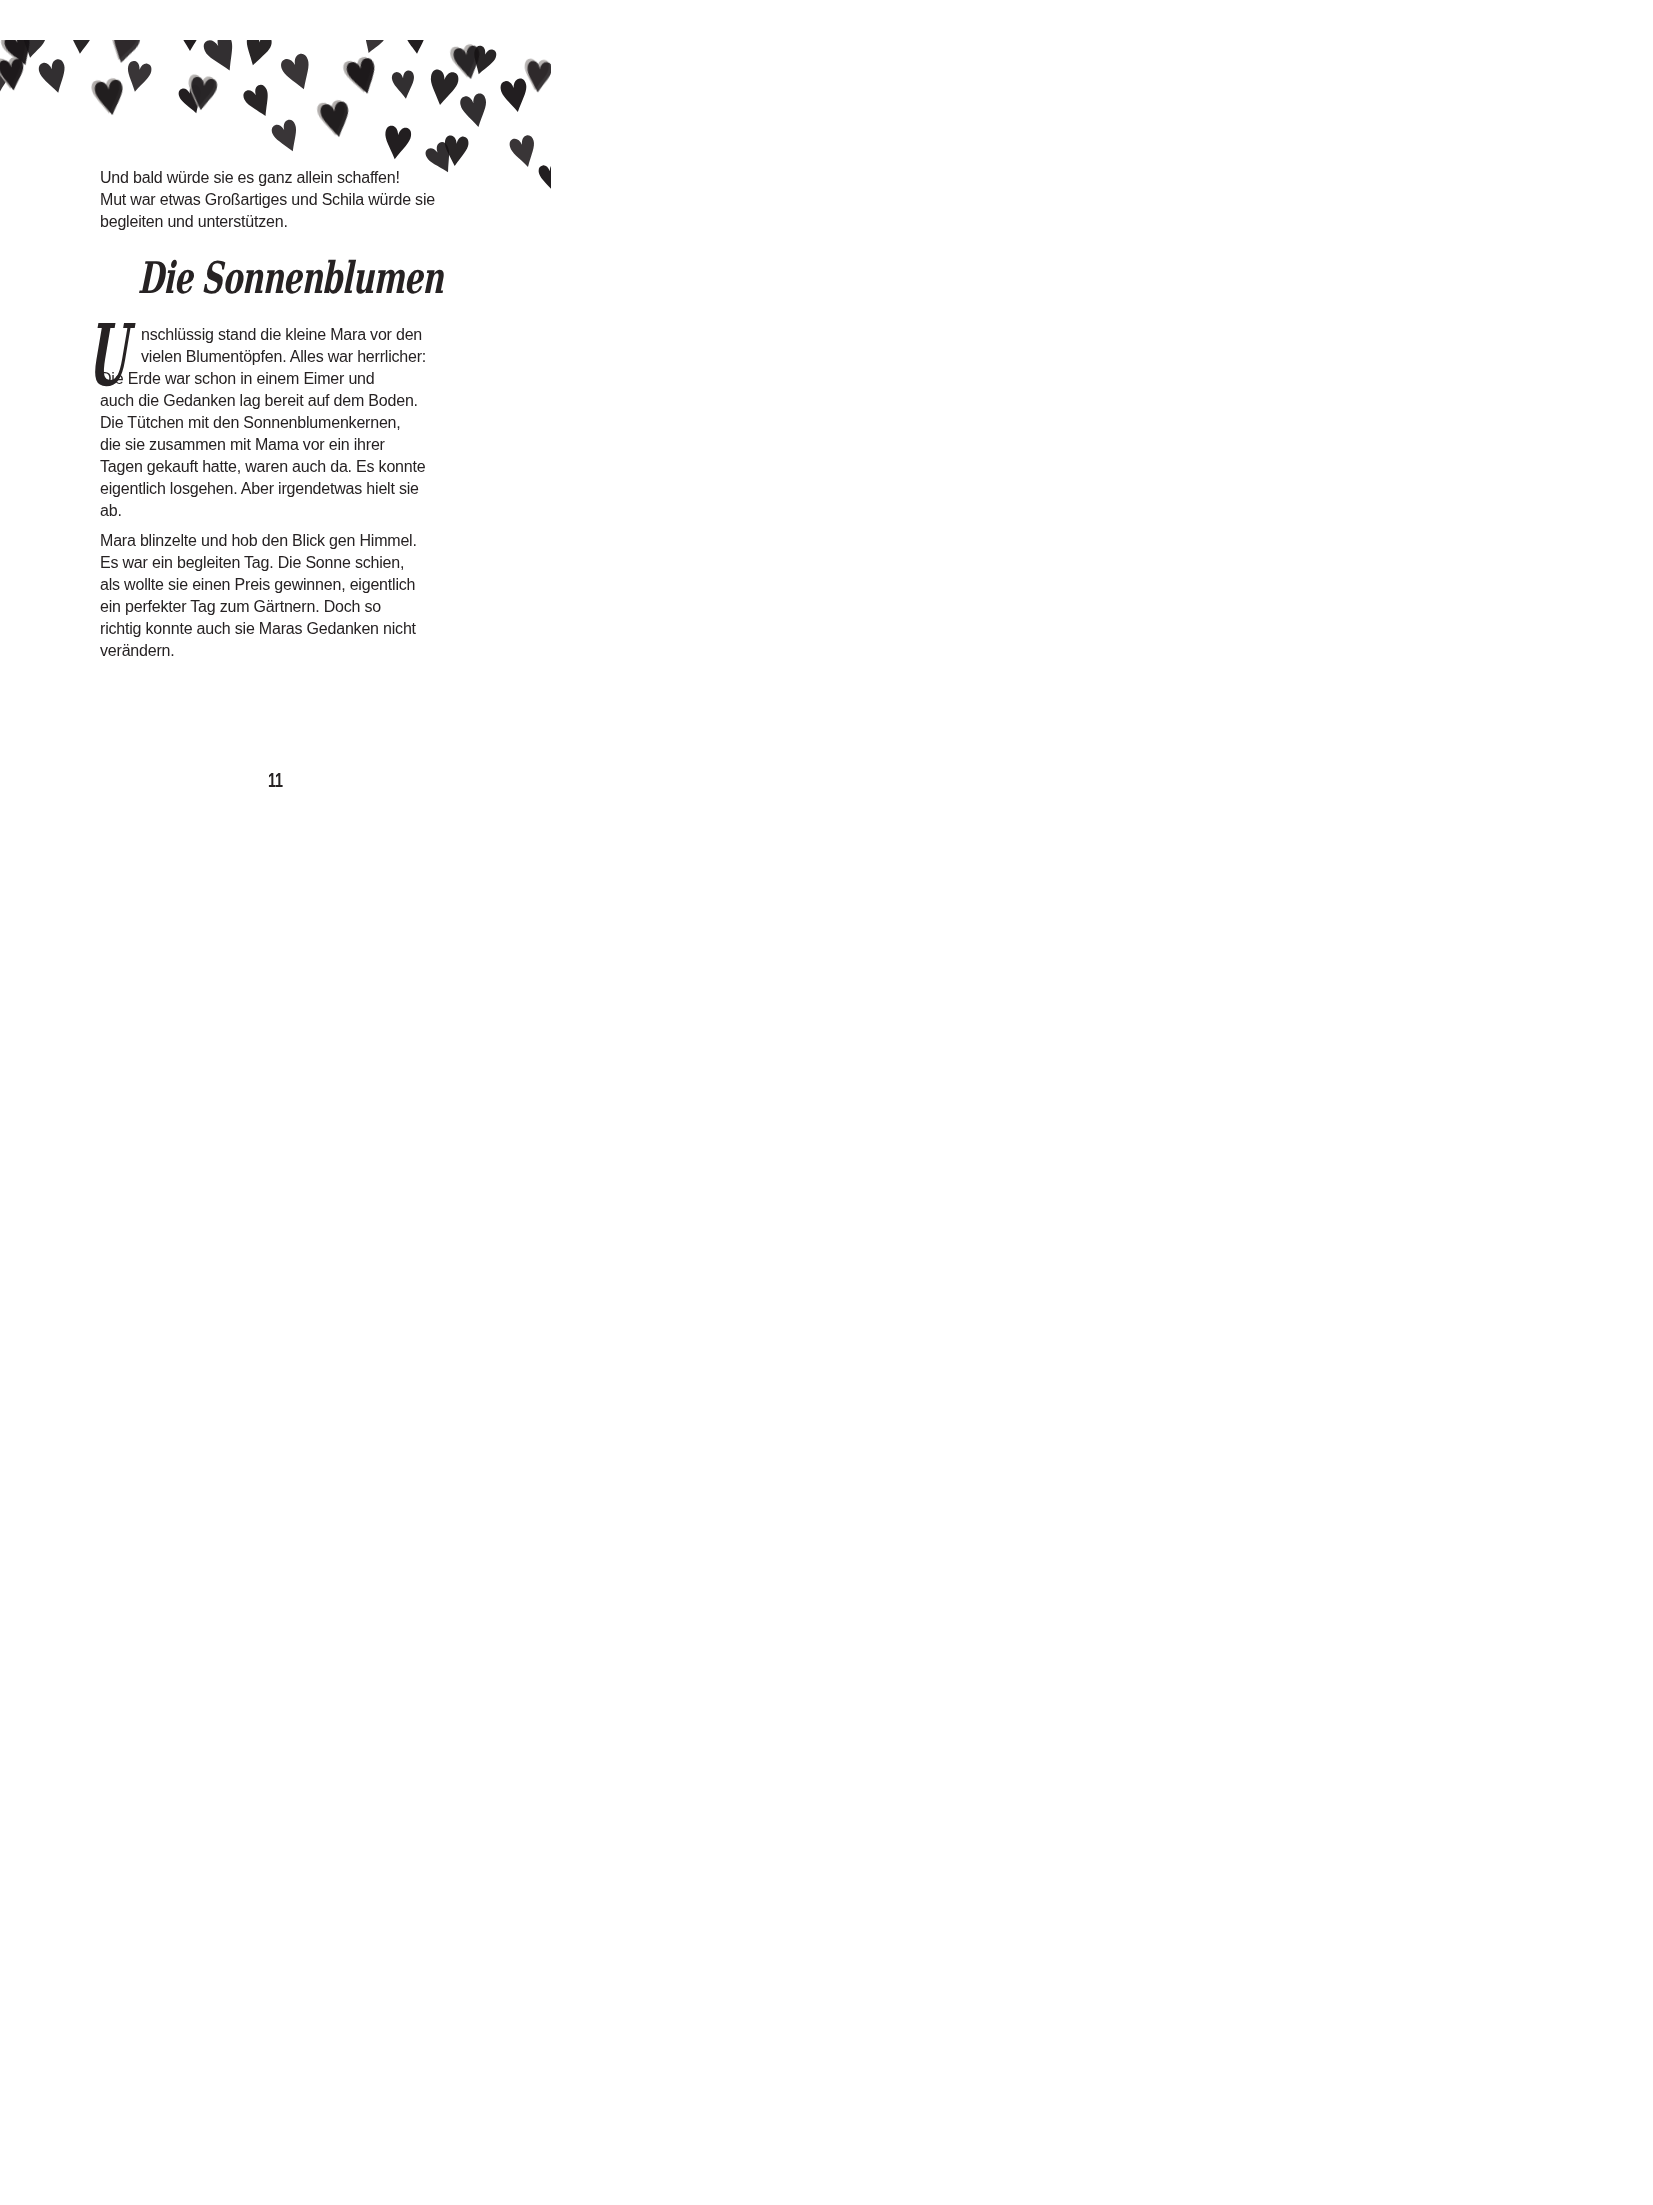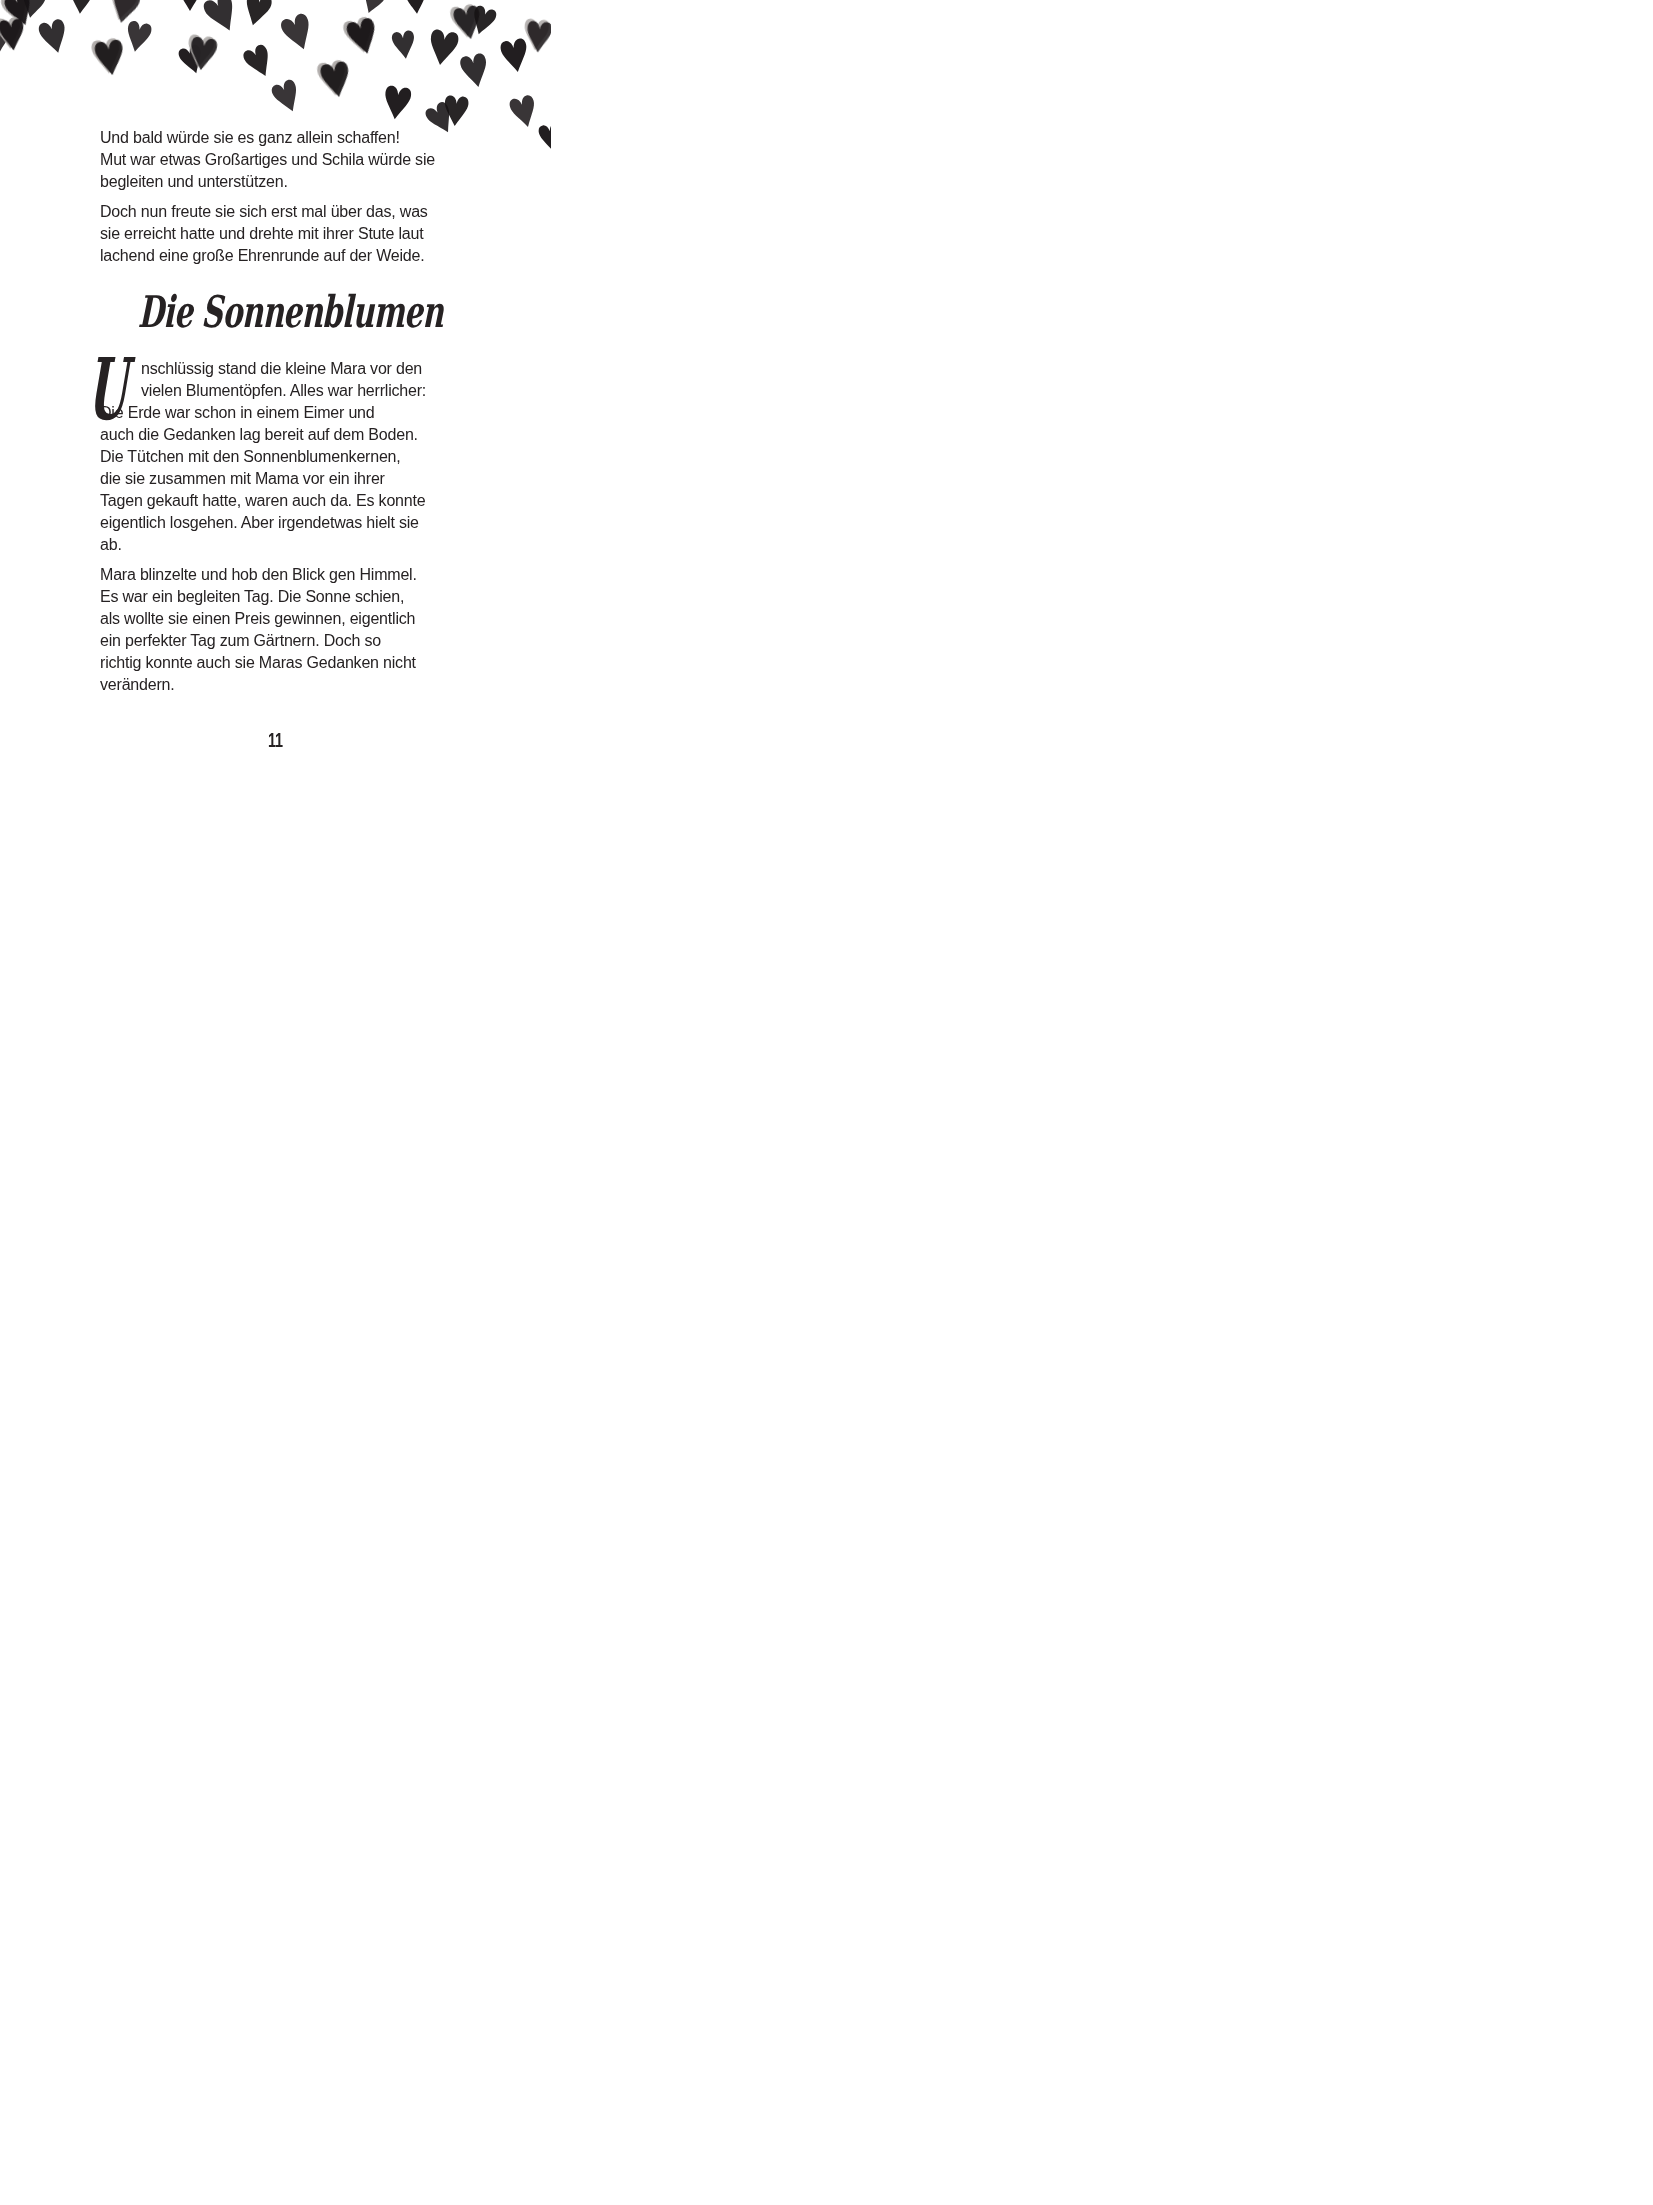--- a/index.html
+++ b/index.html
@@ -4,20 +4,21 @@
 <style>
   html, body { margin: 0; padding: 0; background: #ffffff; }
   .page {
     position: relative;
     width: 551px;
     height: 816px;
     background: #ffffff;
     overflow: hidden;
     font-family: "Liberation Sans", sans-serif;
     color: #262223;
+    margin-top: 40px;
   }
   .hearts-layer {
     position: absolute;
     left: 0; top: 0; width: 100%; height: 185px;
     pointer-events: none;
   }
   .heart {
     position: absolute;
   }
   .heart svg { display: block; width: 100%; height: 100%; }
@@ -251,25 +252,20 @@
     </div>
 
   <div class="content">
 
     <p class="para">
         <span class="line">Und bald würde sie es ganz allein schaffen!</span>
         <span class="line">Mut war etwas Großartiges und Schila würde sie</span>
         <span class="line">begleiten und unterstützen.</span>
       </p>
 
-    <p class="para">
-        <span class="line">Doch nun freute sie sich erst mal über das, was</span>
-        <span class="line">sie erreicht hatte und drehte mit ihrer Stute laut</span>
-        <span class="line">lachend eine große Ehrenrunde auf der Weide.</span>
-      </p>
 
     <h1 class="chapter-title">Die Sonnenblumen</h1>
 
     <p class="para drop">
       <span class="dropcap">U</span>
     <span class="line">nschlüssig stand die kleine Mara vor den</span>
         <span class="line">vielen Blumentöpfen. Alles war herrlicher:</span>
         <span class="line">Die Erde war schon in einem Eimer und</span>
         <span class="line">auch die Gedanken lag bereit auf dem Boden.</span>
         <span class="line">Die Tütchen mit den Sonnenblumenkernen,</span>

